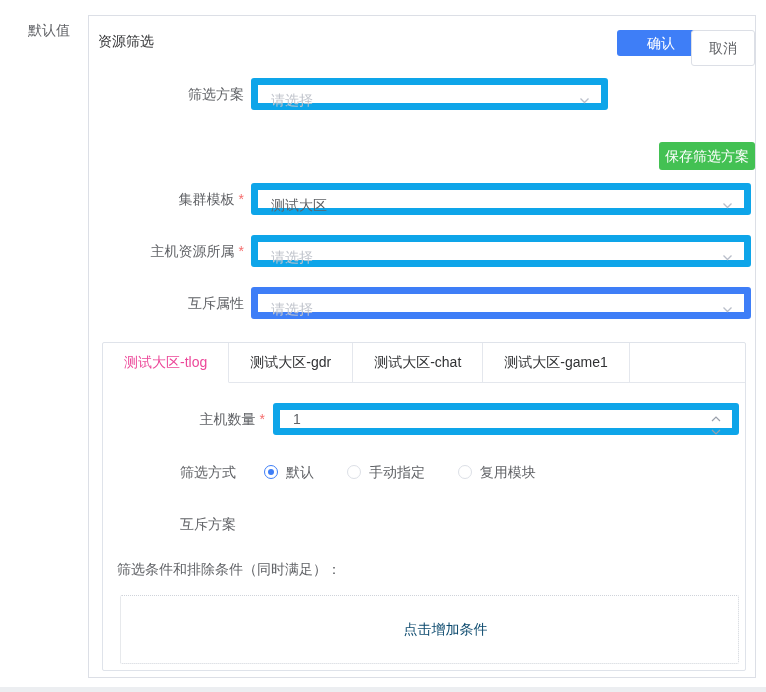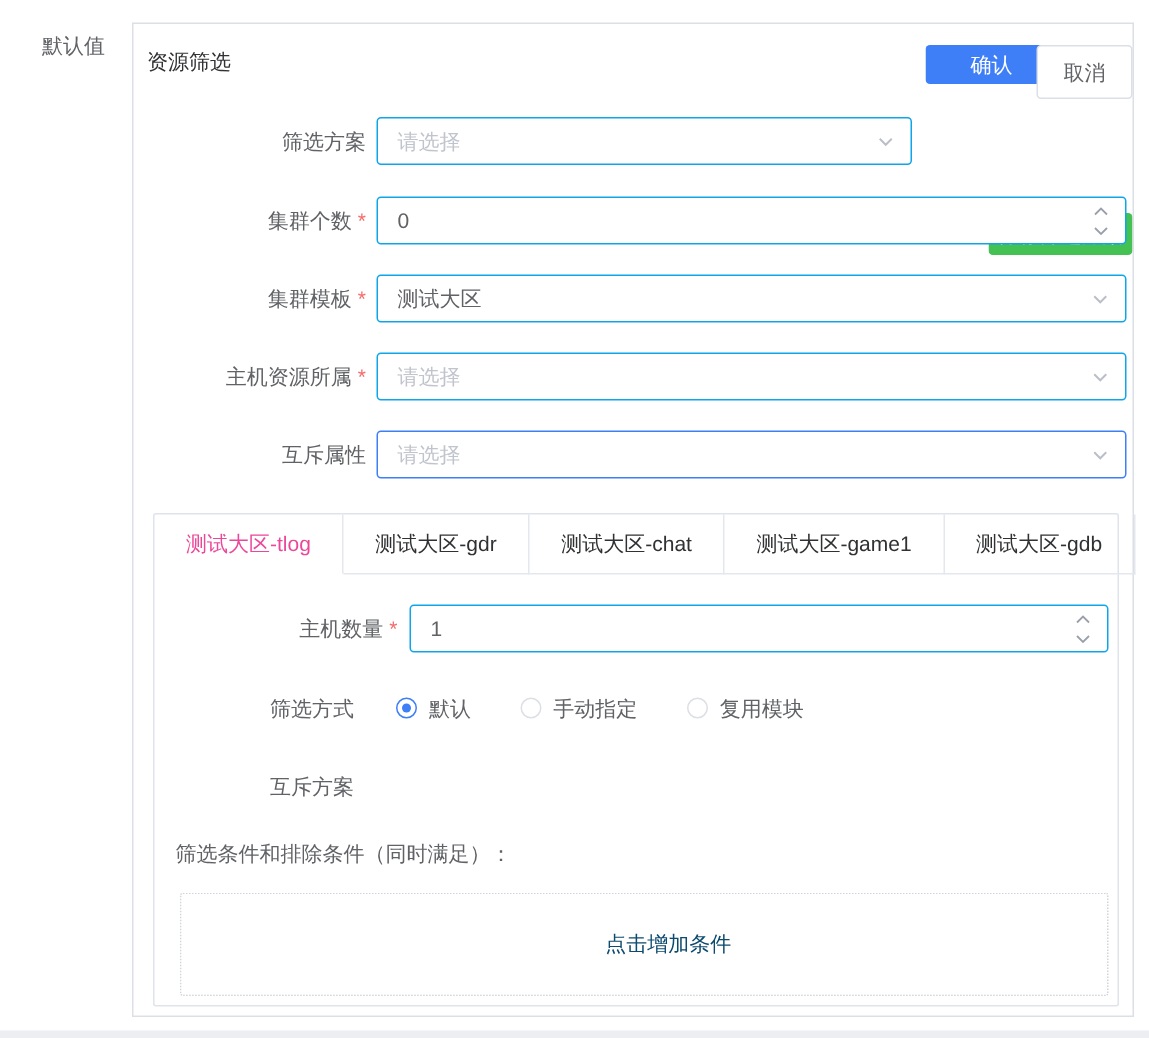--- a/index.html
+++ b/index.html
@@ -19,21 +19,21 @@
   .btn-plain   { position: absolute; left: 602px; top: 14px; width: 64px; height: 36px;
                  background: #fff; border-color: #dcdfe6; color: #606266; }
   .btn-success { position: absolute; left: 570px; top: 64px; width: 96px; height: 28px;
                  line-height: 26px; background: #43c153; color: #fff; }
 
   .form-row { position: absolute; left: 0; width: 100%; height: 35px; text-decoration: underline; }
   .form-label { position: absolute; left: 0; top: 0; width: 155px; text-align: right;
                 line-height: 32px; color: #606266; white-space: nowrap; }
   .star { color: #f56c6c; margin-left: 4px; }
 
-  .control { position: absolute; top: 0; height: 32px; border: 1px solid #0ea5e9;
+  .control { position: absolute; top: 0; height: 32px; border: 7px solid #0ea5e9;
              border-radius: 3px; background: #fff; }
   .ctl-main { left: 162px; width: 500px; }
   .ctl-narrow { left: 162px; width: 357px; }
   .control.focused { border-color: #3e7ef7; }
   .select { cursor: pointer; }
   .select .sel-text { position: absolute; left: 13px; top: 0; line-height: 30px; color: #606266; }
   .select .sel-text.placeholder { color: #c0c4cc; }
   .select .chev { position: absolute; right: 10px; top: 9px; }
 
   .control input { position: absolute; left: 0; top: 0; width: 100%; height: 100%;
@@ -92,40 +92,20 @@
     </div>
     <div class="control ctl-narrow select">
       <span class="sel-text placeholder">请选择</span>
       <svg class="chev" width="13" height="13" viewBox="0 0 13 13">
           <path d="M2.5 4.5l4 4 4-4" fill="none" stroke="#b9bec9" stroke-width="1.3"></path>
         </svg>
     </div>
     <button class="btn btn-success">保存筛选方案</button>
   </div>
 
-  <div class="form-row" style="top:115px">
-    <div class="form-label">
-      <span>集群个数</span><span class="star">*</span>
-    </div>
-    <div class="control ctl-main">
-      <input value="0" style="">
-      <div class="spinner">
-        <span class="spin-btn">
-            <svg width="10" height="6" viewBox="0 0 10 6">
-              <path d="M1 5l4-4 4 4" fill="none" stroke="#9aa0ab" stroke-width="1.2"></path>
-            </svg>
-          </span>
-        <span class="spin-btn">
-            <svg width="10" height="6" viewBox="0 0 10 6">
-              <path d="M1 1l4 4 4-4" fill="none" stroke="#9aa0ab" stroke-width="1.2"></path>
-            </svg>
-          </span>
-      </div>
-    </div>
-  </div>
 
   <div class="form-row" style="top:167px">
     <div class="form-label">
       <span>集群模板</span><span class="star">*</span>
     </div>
     <div class="control ctl-main select">
       <span class="sel-text">测试大区</span>
       <svg class="chev" width="13" height="13" viewBox="0 0 13 13">
           <path d="M2.5 4.5l4 4 4-4" fill="none" stroke="#b9bec9" stroke-width="1.3"></path>
         </svg>
@@ -155,21 +135,20 @@
         </svg>
     </div>
   </div>
 
   <div class="tab-card">
     <div class="tab-header">
       <div class="tab active">测试大区-tlog</div>
       <div class="tab">测试大区-gdr</div>
       <div class="tab">测试大区-chat</div>
       <div class="tab">测试大区-game1</div>
-      <div class="tab">测试大区-gdb</div>
       <div class="tab-filler"></div>
     </div>
 
     <div class="tc-row" style="top:60px">
       <div class="tc-label">
         <span>主机数量</span><span class="star">*</span>
       </div>
       <div class="control tc-input">
         <input value="1" style="">
         <div class="spinner">

